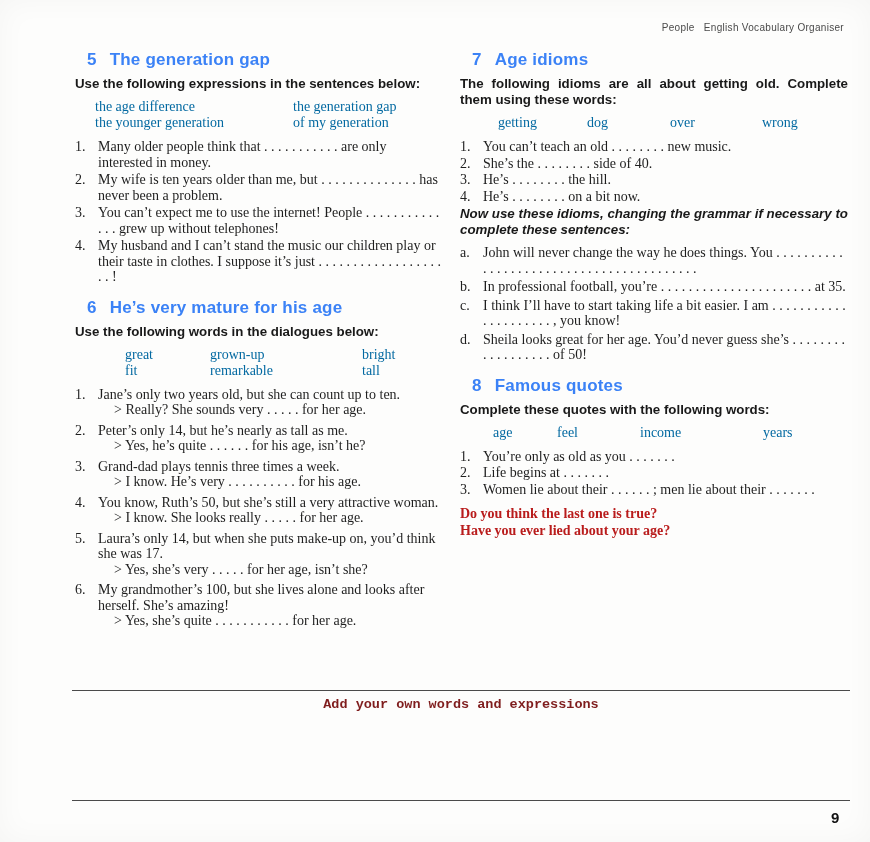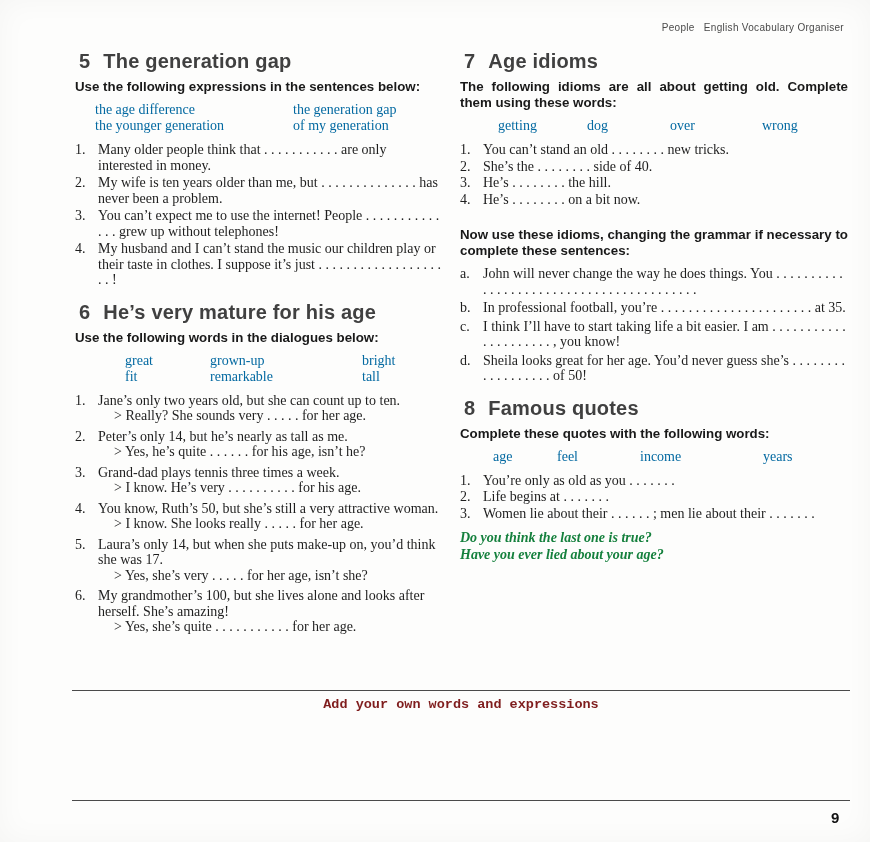--- a/index.html
+++ b/index.html
@@ -13,51 +13,51 @@
   .header-right{
     position:absolute;top:22px;right:26px;
     font-family:"Liberation Sans", sans-serif;
     font-size:10px;color:#4a4a4a;letter-spacing:.3px;
   }
   .col{position:absolute;top:50px;}
   .col-left{left:75px;width:366px;}
   .col-right{left:460px;width:388px;}
   .sec + .sec{margin-top:13px;}
   .sec-title{
-    margin:0 0 6px 4px;
+    margin:0 0 6px 12px;
     font-family:"Liberation Sans", sans-serif;
-    font-weight:bold;font-size:20px;color:#404040;letter-spacing:.2px;
+    font-weight:bold;font-size:17px;color:#3b82f6;letter-spacing:.2px;
   }
   .sec-title .sec-num{margin-right:13px;}
   .instr{
     margin:0 0 7px 0;
     font-family:"Liberation Sans", sans-serif;
     font-weight:bold;font-size:13.3px;line-height:16px;
     text-align:justify;color:#191919;
   }
-  .instr.follow{margin-top:20px;}
+  .instr.follow{margin-top:2px;font-style:italic;}
   .bank{display:grid;font-size:14px;line-height:16px;margin:1px 0 8px 0;color:#0369a1;}
   .bank-s5{grid-template-columns:198px 1fr;padding-left:20px;}
   .bank-s6{grid-template-columns:85px 152px 1fr;padding-left:50px;}
   .bank-s7{grid-template-columns:89px 83px 92px 1fr;padding-left:38px;}
   .bank-s8{grid-template-columns:64px 83px 123px 1fr;padding-left:33px;}
   .items{margin:0;}
   .item{
     position:relative;padding-left:23px;
     font-size:14px;line-height:15.5px;margin-bottom:2px;
   }
   .item .num{position:absolute;left:0;}
   .items-dialog .item{margin-bottom:5px;}
   .resp{padding-left:16px;}
   .items-tight .item{margin-bottom:1px;}
   .items-lettered .item{margin-bottom:3px;}
   .questions{margin-top:9px;}
   .quote-q{
     font-size:14px;line-height:16.5px;
-    font-style:italic;font-weight:bold;color:#15803d;
+    font-weight:bold;color:#b91c1c;
   }
   .rule{position:absolute;left:72px;width:778px;border:none;border-top:1.3px solid #4a4a4a;margin:0;}
   .rule-top{top:690px;}
   .rule-bottom{top:800px;}
   .footer-note{
     position:absolute;top:697px;left:72px;width:778px;text-align:center;
     font-family:Liberation Mono, monospace;font-weight:bold;font-size:13.5px;color:#7f1d1d;
   }
   .page-num{
     position:absolute;top:809px;left:831px;
@@ -124,21 +124,21 @@
     <div class="sec">
       <h2 class="sec-title"><span class="sec-num">7</span><span>Age idioms</span></h2>
       <p class="instr">The following idioms are all about getting old. Complete them using these words:</p>
       <div class="bank bank-s7">
         <span>getting</span>
         <span>dog</span>
         <span>over</span>
         <span>wrong</span>
       </div>
       <div class="items items-tight">
-        <div class="item"><span class="num">1.</span><span>You can’t stand an old . . . . . . . . new tricks.</span></div>
+        <div class="item"><span class="num">1.</span><span>You can’t teach an old . . . . . . . . new music.</span></div>
         <div class="item"><span class="num">2.</span><span>She’s the . . . . . . . . side of 40.</span></div>
         <div class="item"><span class="num">3.</span><span>He’s . . . . . . . . the hill.</span></div>
         <div class="item"><span class="num">4.</span><span>He’s . . . . . . . . on a bit now.</span></div>
       </div>
       <p class="instr follow">Now use these idioms, changing the grammar if necessary to complete these sentences:</p>
       <div class="items items-lettered">
         <div class="item"><span class="num">a.</span><span>John will never change the way he does things. You . . . . . . . . . . . . . . . . . . . . . . . . . . . . . . . . . . . . . . . . .</span></div>
         <div class="item"><span class="num">b.</span><span>In professional football, you’re . . . . . . . . . . . . . . . . . . . . . . at 35.</span></div>
         <div class="item"><span class="num">c.</span><span>I think I’ll have to start taking life a bit easier. I am . . . . . . . . . . . . . . . . . . . . . , you know!</span></div>
         <div class="item"><span class="num">d.</span><span>Sheila looks great for her age. You’d never guess she’s . . . . . . . . . . . . . . . . . . of 50!</span></div>

